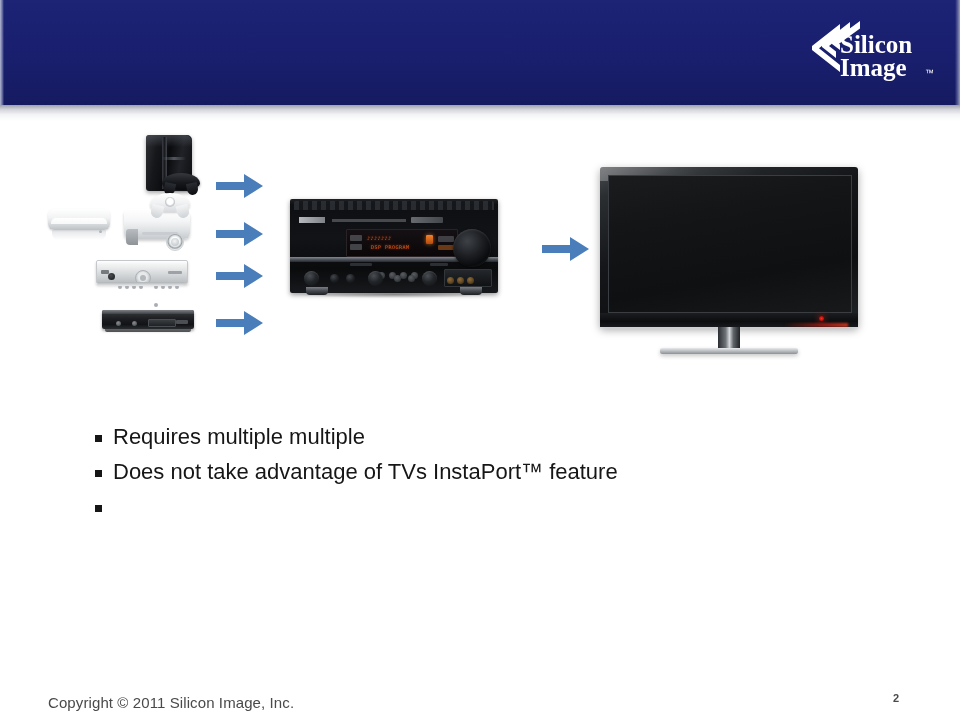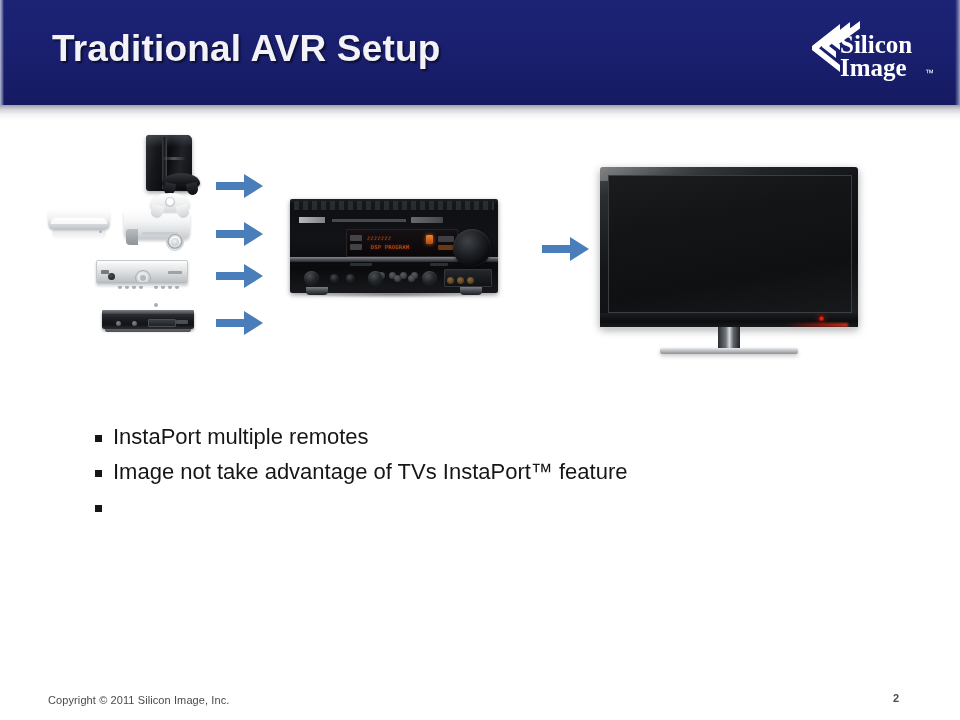--- a/index.html
+++ b/index.html
@@ -445,40 +445,39 @@
     white-space: nowrap;
   }
   .bullet-list li .bsq{
     position:absolute; left:3px; top:9px;
     width:7px; height:7px; background:#161616;
   }
 
   
   .footer-copy{
     position:absolute; left:48px; top:694px;
-    font-size:11px; color:#4a4a4a;
+    font-size:15px; color:#4a4a4a;
     letter-spacing:.1px;
   }
   .footer-page{
     position:absolute; left:893px; top:692px;
     font-size:11px; color:#4a4a4a; font-weight:bold;
   }
 </style>
 </head>
 <body>
 
 <div class="slide">
 
   <div class="header-band">
     <div class="header-edge-left"></div>
     <div class="header-edge-right"></div>
   </div>
   <div class="header-shadow"></div>
 
-  <div class="title">Traditional AVR Setup</div>
 
   <div class="logo">
     <svg viewBox="0 0 136 68" width="136" height="68" aria-hidden="true">
       <g fill="#ffffff">
         <path d="M34 4 L6 26 L6 30 L34 52 L34 45 L13 28.2 L34 11.4 Z"></path>
         <path d="M44 2 L16 24 L16 27 L30 38 L30 31.5 L23 26 L44 9.2 Z"></path>
         <path d="M54 1 L26 21.5 L26 24 L34 30 L34 24.6 L33 23.8 L54 8.4 Z"></path>
       </g>
       <text x="34" y="33" font-family="'Liberation Serif', serif" font-size="25" font-weight="bold" fill="#ffffff">Silicon</text>
       <text x="34" y="56" font-family="'Liberation Serif', serif" font-size="25" font-weight="bold" fill="#ffffff">Image</text>
@@ -626,25 +625,25 @@
 
   </div>
 
   <div class="body-block">
     <ul class="bullet-list">
       <li>
         <span class="bsq"></span>
       </li>
       <li>
         <span class="bsq"></span>
-        <span>InstaPort multiple remotes</span>
+        <span>Requires multiple multiple</span>
       </li>
       <li>
         <span class="bsq"></span>
-        <span>Image not take advantage of TVs InstaPort™ feature</span>
+        <span>Does not take advantage of TVs InstaPort™ feature</span>
       </li>
       <li>
         <span class="bsq"></span>
       </li>
     </ul>
   </div>
 
   <div class="footer-copy">Copyright ©  2011 Silicon Image, Inc.</div>
   <div class="footer-page">2</div>
 

